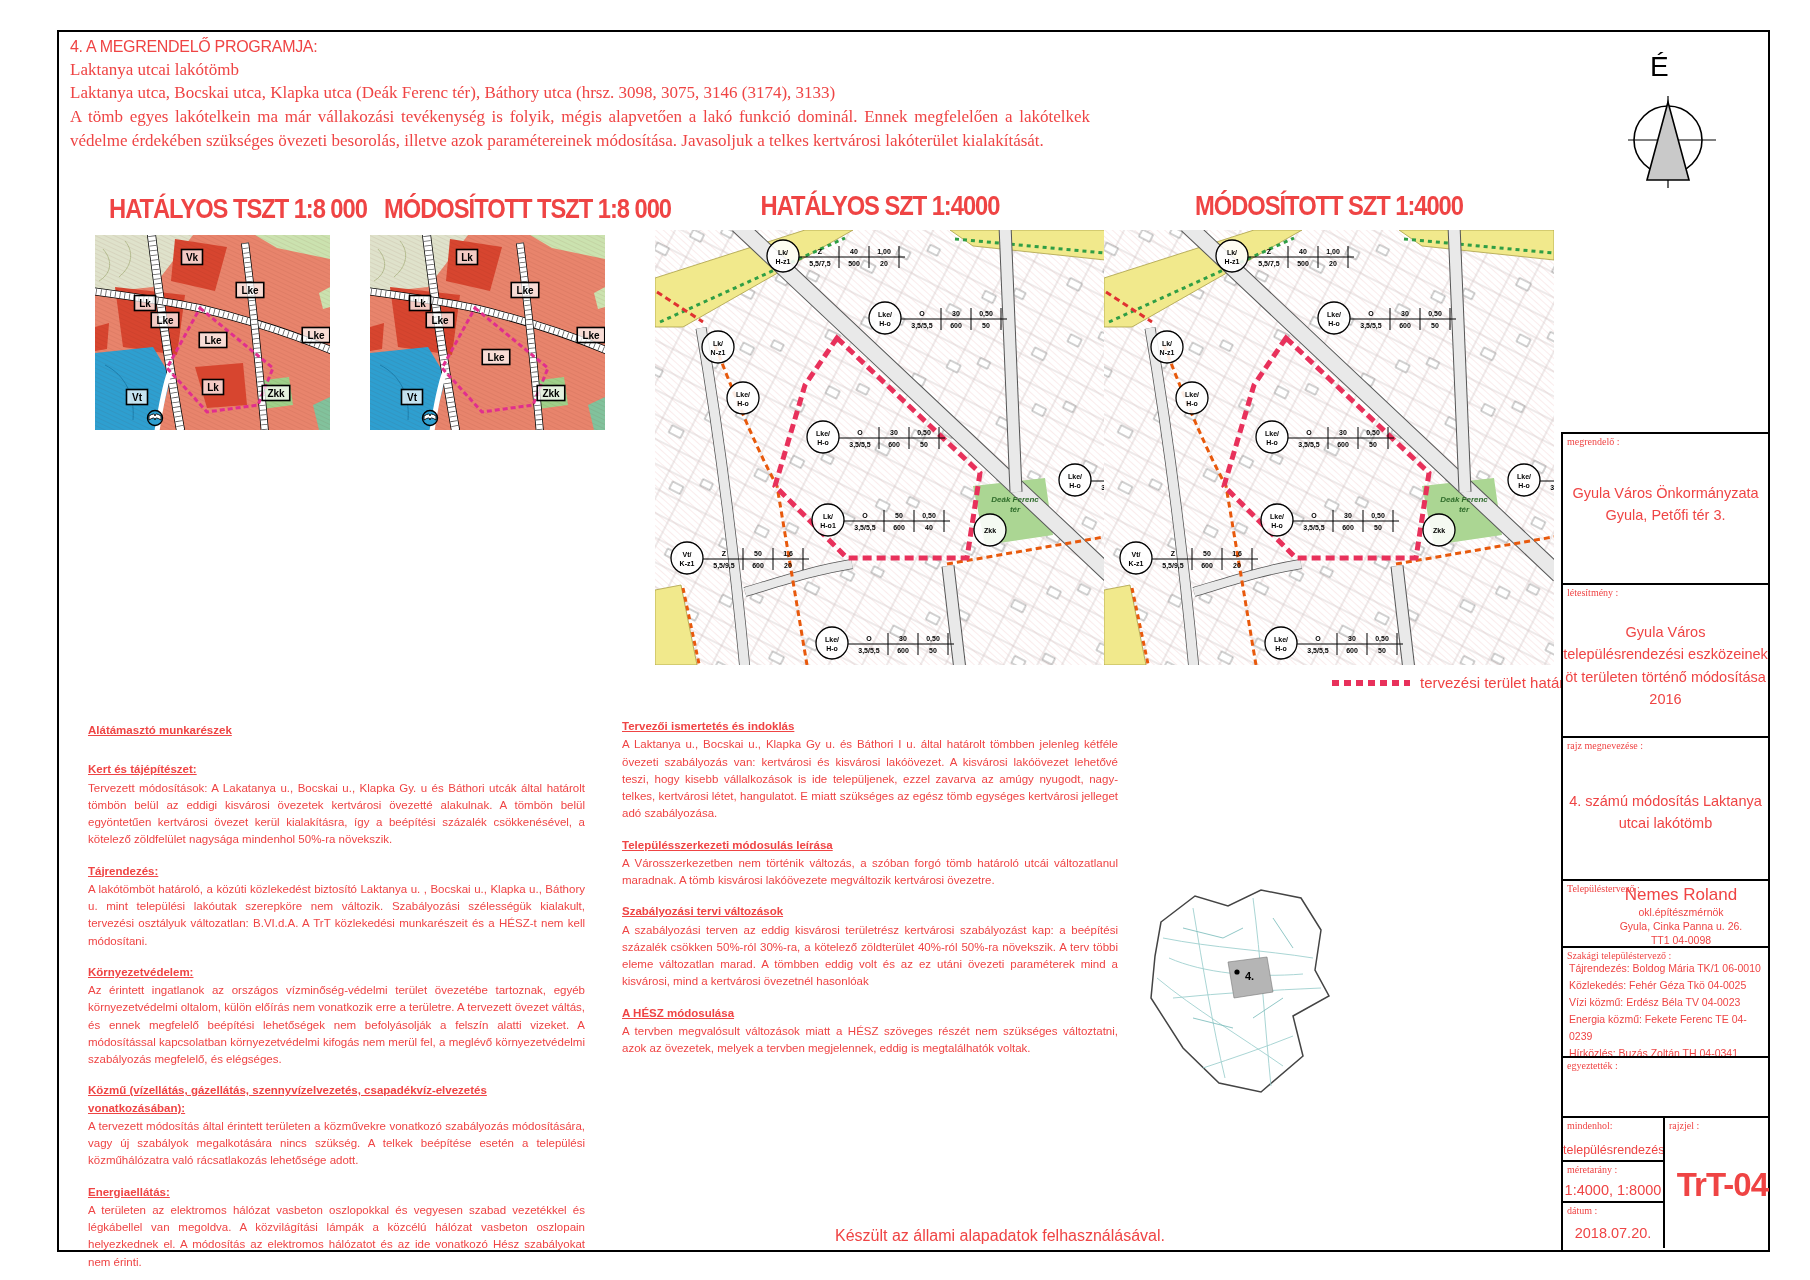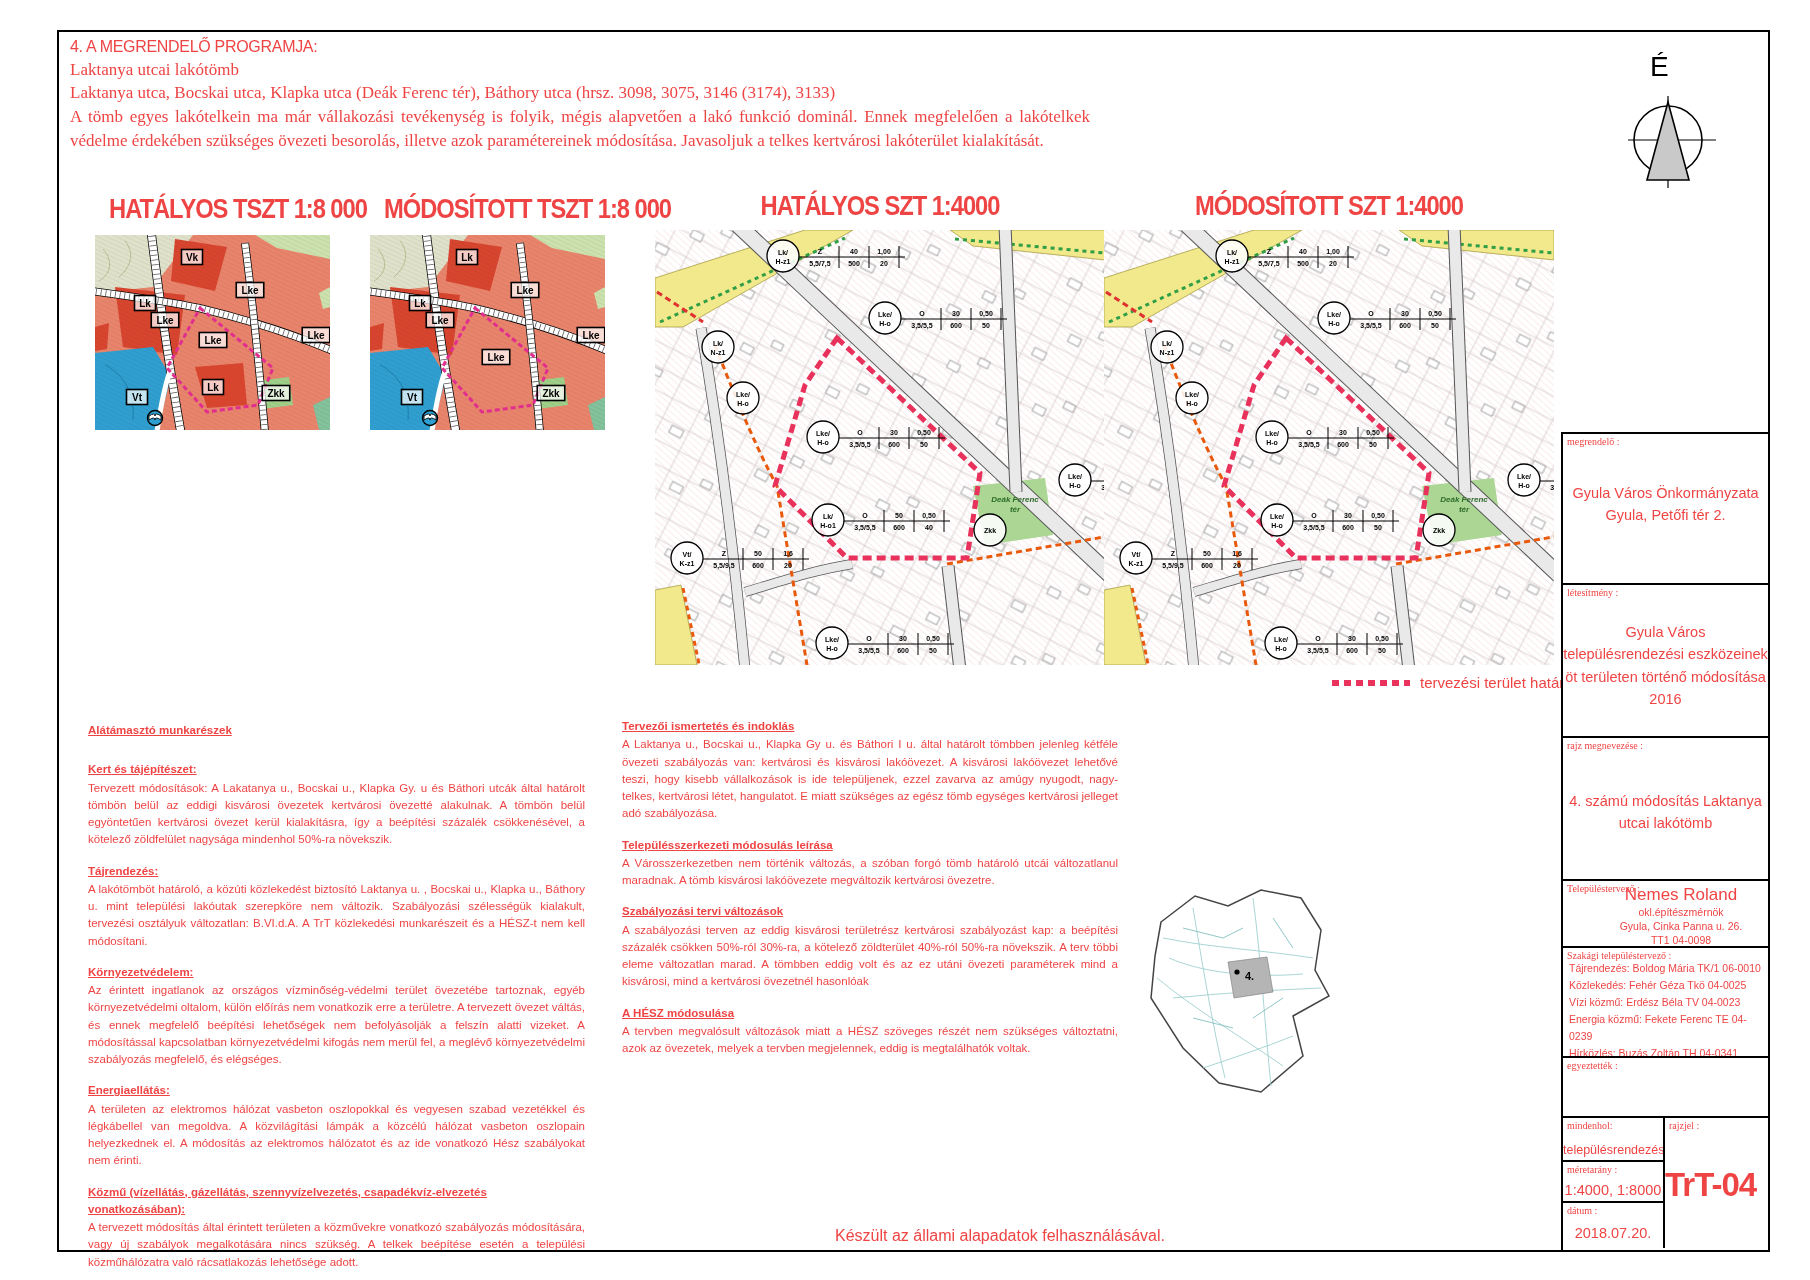--- a/index.html
+++ b/index.html
@@ -39,21 +39,21 @@
   .tb-center{position:absolute;left:0;right:0;text-align:center;font:14.5px "Liberation Sans",sans-serif;line-height:1.55;}
   .tb-name{font:17px "Liberation Sans",sans-serif;}
   .tb-small{font:10.5px "Liberation Sans",sans-serif;line-height:1.35;}
   .tb-list{position:absolute;left:6px;top:12px;font:10.5px "Liberation Sans",sans-serif;line-height:1.62;}
   .tb-bot{display:flex;height:130px;}
   .tb-bot-left{width:102px;border-right:2px solid #000;box-sizing:border-box;}
   .tb-bot-right{flex:1;position:relative;}
   .tb-cell{position:relative;box-sizing:border-box;border-bottom:2px solid #000;overflow:hidden;}
   .tb-cell:last-child{border-bottom:none;}
   .tb-val{position:absolute;left:0;right:0;bottom:3px;text-align:center;font:14.5px "Liberation Sans",sans-serif;white-space:nowrap;}
-  .tb-rajzjel{position:absolute;left:0;right:0;top:48px;text-align:left;font:bold 33px "Liberation Sans",sans-serif;letter-spacing:-1px;}
+  .tb-rajzjel{position:absolute;left:0;right:0;top:48px;text-align:right;font:bold 33px "Liberation Sans",sans-serif;letter-spacing:-1px;}
 
   .footer{position:absolute;left:650px;top:1227px;width:700px;text-align:center;
           font:16px "Liberation Sans",sans-serif;}
 
   
   .zl-box{fill:#fff;fill-opacity:.72;stroke:#000;stroke-width:1.6;}
   .zl-text{font:bold 10px "Liberation Sans",sans-serif;text-anchor:middle;}
   .zc{fill:#fff;fill-opacity:.88;stroke:#000;stroke-width:1.3;}
   .zc-t{font:bold 7px "Liberation Sans",sans-serif;text-anchor:middle;}
   .zc-l{stroke:#000;stroke-width:1;}
@@ -450,26 +450,26 @@
       </div>
     <div class="sec">
         <div class="sec-h">Tájrendezés:</div>
         <div class="sec-b">A lakótömböt határoló, a közúti közlekedést biztosító Laktanya u. , Bocskai u., Klapka u., Báthory u. mint települési lakóutak szerepköre nem változik. Szabályozási szélességük kialakult, tervezési osztályuk változatlan: B.VI.d.A. A TrT közlekedési munkarészeit és a HÉSZ-t nem kell módosítani.</div>
       </div>
     <div class="sec">
         <div class="sec-h">Környezetvédelem:</div>
         <div class="sec-b">Az érintett ingatlanok az országos vízminőség-védelmi terület övezetébe tartoznak, egyéb környezetvédelmi oltalom, külön előírás nem vonatkozik erre a területre. A tervezett övezet váltás, és ennek megfelelő beépítési lehetőségek nem befolyásolják a felszín alatti vizeket. A módosítással kapcsolatban környezetvédelmi kifogás nem merül fel, a meglévő környezetvédelmi szabályozás megfelelő, és elégséges.</div>
       </div>
     <div class="sec">
+        <div class="sec-h">Közmű (vízellátás, gázellátás, szennyvízelvezetés, csapadékvíz-elvezetés vonatkozásában):</div>
+        <div class="sec-b">A tervezett módosítás által érintett területen a közművekre vonatkozó szabályozás módosítására, vagy új szabályok megalkotására nincs szükség. A telkek beépítése esetén a települési közműhálózatra való rácsatlakozás lehetősége adott.</div>
+      </div>
+    <div class="sec">
         <div class="sec-h">Energiaellátás:</div>
         <div class="sec-b">A területen az elektromos hálózat vasbeton oszlopokkal és vegyesen szabad vezetékkel és légkábellel van megoldva. A közvilágítási lámpák a közcélú hálózat vasbeton oszlopain helyezkednek el. A módosítás az elektromos hálózatot és az ide vonatkozó Hész szabályokat nem érinti.</div>
-      </div>
-    <div class="sec">
-        <div class="sec-h">Közmű (vízellátás, gázellátás, szennyvízelvezetés, csapadékvíz-elvezetés vonatkozásában):</div>
-        <div class="sec-b">A tervezett módosítás által érintett területen a közművekre vonatkozó szabályozás módosítására, vagy új szabályok megalkotására nincs szükség. A telkek beépítése esetén a települési közműhálózatra való rácsatlakozás lehetősége adott.</div>
       </div>
 
   </div>
 
   <div class="col" style="left:622px;top:718px;width:496px">
     <div class="sec">
         <div class="sec-h">Tervezői ismertetés és indoklás</div>
         <div class="sec-b">A Laktanya u., Bocskai u., Klapka Gy u. és Báthori I u. által határolt tömbben jelenleg kétféle övezeti szabályozás van: kertvárosi és kisvárosi lakóövezet. A kisvárosi lakóövezet lehetővé teszi, hogy kisebb vállalkozások is ide települjenek, ezzel zavarva az amúgy nyugodt, nagy-telkes, kertvárosi létet, hangulatot. E miatt szükséges az egész tömb egységes kertvárosi jelleget adó szabályozása.</div>
       </div>
     <div class="sec">
@@ -504,21 +504,21 @@
     <polygon points="95,84 134,79 140,114 101,120" fill="#b5b5b5" stroke="#777" stroke-width=".6"></polygon>
     <circle cx="104" cy="94" r="2.6" fill="#000"></circle>
     <text x="112" y="102" font-size="11" font-weight="bold" font-family="Liberation Sans, sans-serif">4.</text>
   </svg>
 
   <div class="tb">
     <div class="tb-row" style="height:151px">
       <div class="tb-label">megrendelő :</div>
       <div class="tb-center" style="top:48px">
         <div>Gyula Város Önkormányzata</div>
-        <div>Gyula, Petőfi tér 2.</div>
+        <div>Gyula, Petőfi tér 3.</div>
       </div>
     </div>
     <div class="tb-row" style="height:153px">
       <div class="tb-label">létesítmény :</div>
       <div class="tb-center" style="top:36px">
         <div>Gyula Város</div>
         <div>településrendezési eszközeinek</div>
         <div>öt területen történő módosítása</div>
         <div>2016</div>
       </div>

